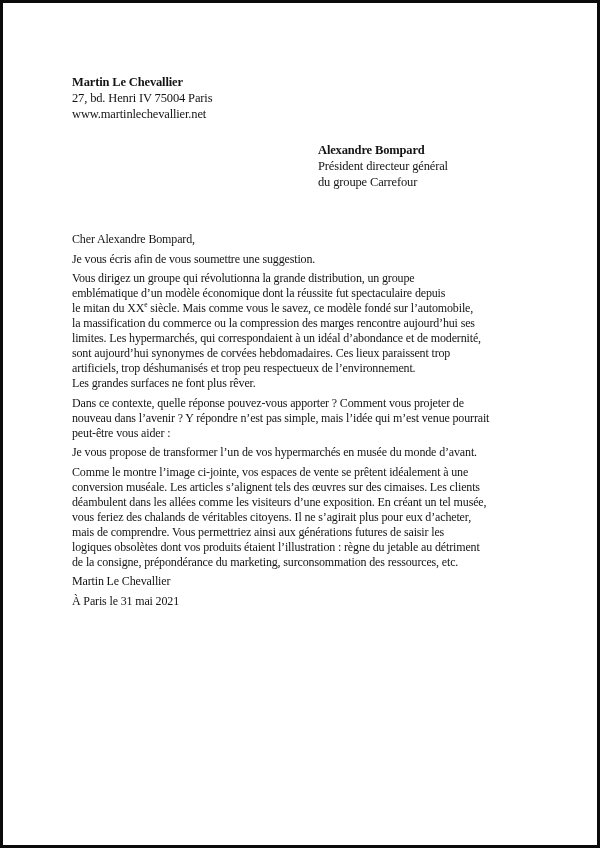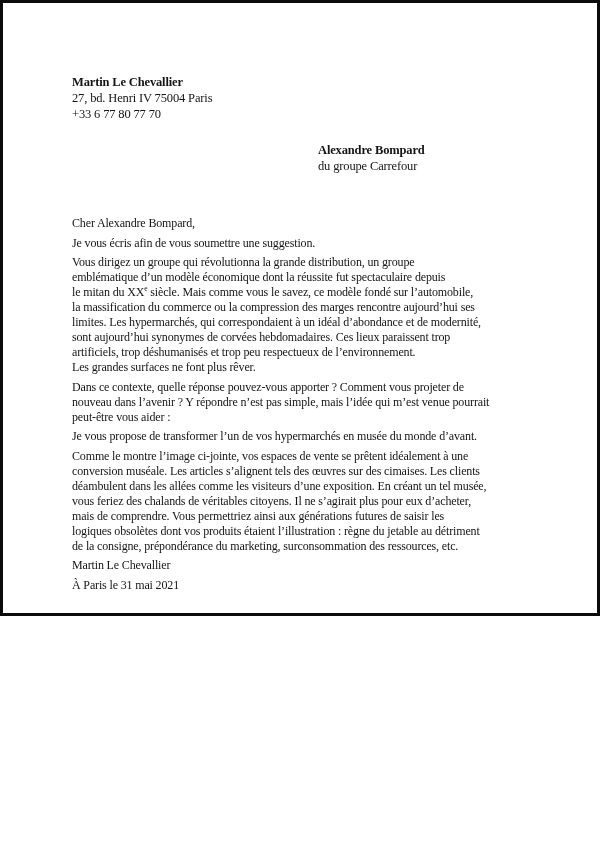--- a/index.html
+++ b/index.html
@@ -4,21 +4,21 @@
 <style>
   html, body {
     margin: 0;
     padding: 0;
     background: #ffffff;
   }
   .page {
     position: relative;
     box-sizing: border-box;
     width: 600px;
-    height: 616px;
+    height: 848px;
     background: #ffffff;
     border: 3px solid #0b0b0b;
     padding: 71px 56px 0 69px;
     font-family: "Liberation Serif", "DejaVu Serif", serif;
     font-size: 12px;
     letter-spacing: -0.15px;
     line-height: 15px;
     color: #141414;
     overflow: hidden;
   }
@@ -56,25 +56,26 @@
   }
 </style>
 </head>
 <body>
 
 <div class="page">
 
   <div class="contact-block sender">
     <div class="bold">Martin Le Chevallier</div>
     <div>27, bd. Henri IV 75004 Paris</div>
-    <div>+33 6 77 80 77 70</div>
+    <div>www.martinlechevallier.net</div>
   </div>
 
   <div class="contact-block recipient">
     <div class="bold">Alexandre Bompard</div>
+    <div>Président directeur général</div>
     <div>du groupe Carrefour</div>
   </div>
 
   <div class="body-text">
     <p>Cher Alexandre Bompard,</p>
     <p>Je vous écris afin de vous soumettre une suggestion.</p>
     <p><span>Vous dirigez un groupe qui révolutionna la grande distribution, un groupe
 emblématique d’un modèle économique dont la réussite fut spectaculaire depuis
 le mitan du XX</span><sup>e</sup><span> siècle. Mais comme vous le savez, ce modèle fondé sur l’automobile,
 la massification du commerce ou la compression des marges rencontre aujourd’hui ses

